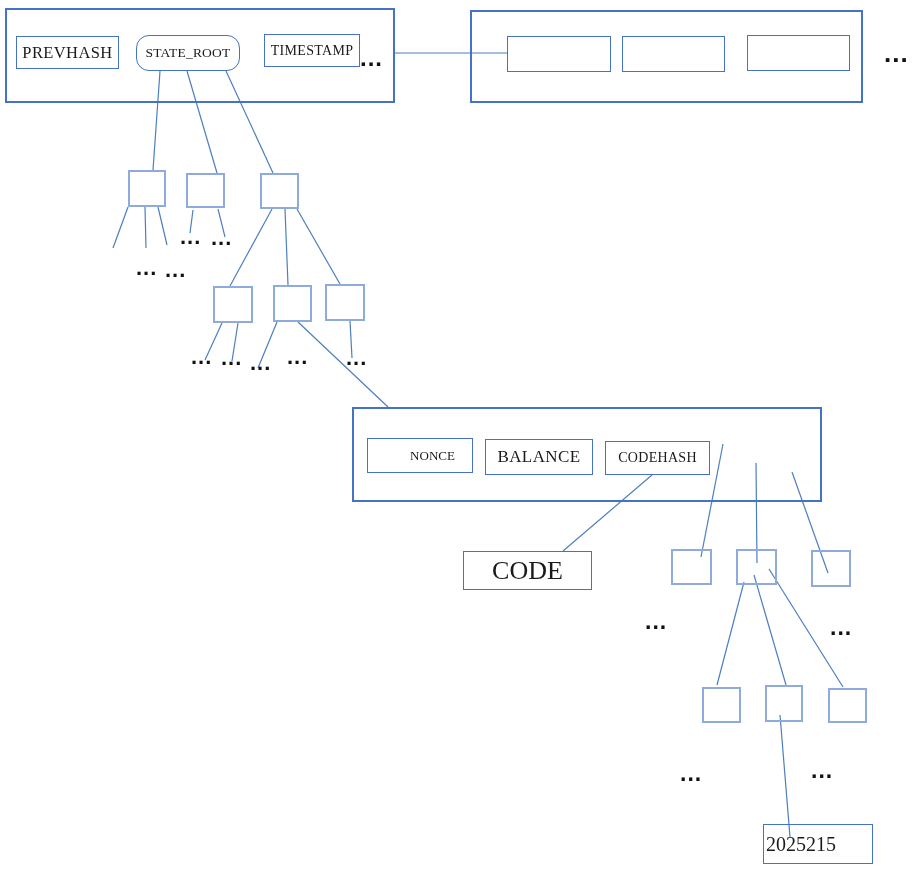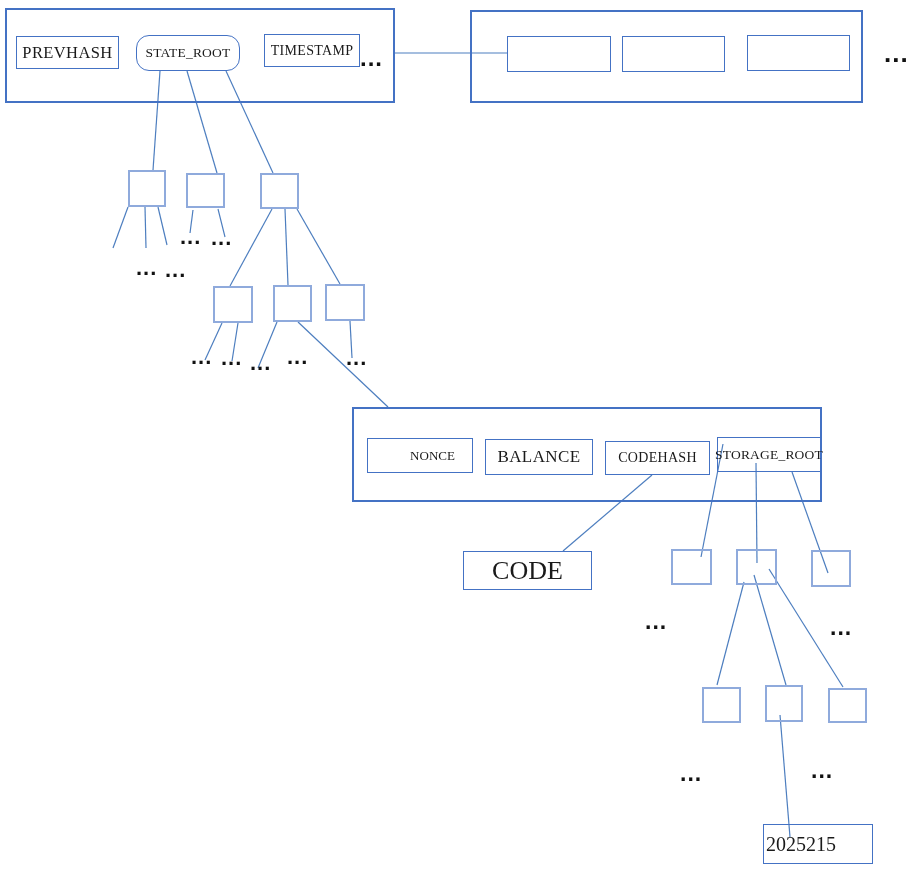--- a/index.html
+++ b/index.html
@@ -101,23 +101,20 @@
   <div class="outer" style="left:352px;top:407px;width:470px;height:95px;"></div>
   <div class="box f13" style="left:367px;top:438px;width:106px;height:35px;padding-left:25px;">
       <span>NONCE</span>
     </div>
   <div class="box f17" style="left:485px;top:439px;width:108px;height:36px;">
       <span>BALANCE</span>
     </div>
   <div class="box f14" style="left:605px;top:441px;width:105px;height:34px;">
       <span>CODEHASH</span>
     </div>
-  <div class="box f135" style="left:717px;top:437px;width:104px;height:35px;">
-      <span>STORAGE_ROOT</span>
-    </div>
 
   <div class="box f26" style="left:463px;top:551px;width:129px;height:39px;">
       <span>CODE</span>
     </div>
 
   <div class="node" style="left:671px;top:549px;width:41px;height:36px;"></div>
   <div class="node" style="left:736px;top:549px;width:41px;height:36px;"></div>
   <div class="node" style="left:811px;top:550px;width:40px;height:37px;"></div>
 
   <div class="dots" style="left:645px;top:610px;font-size:23px;">...</div>

